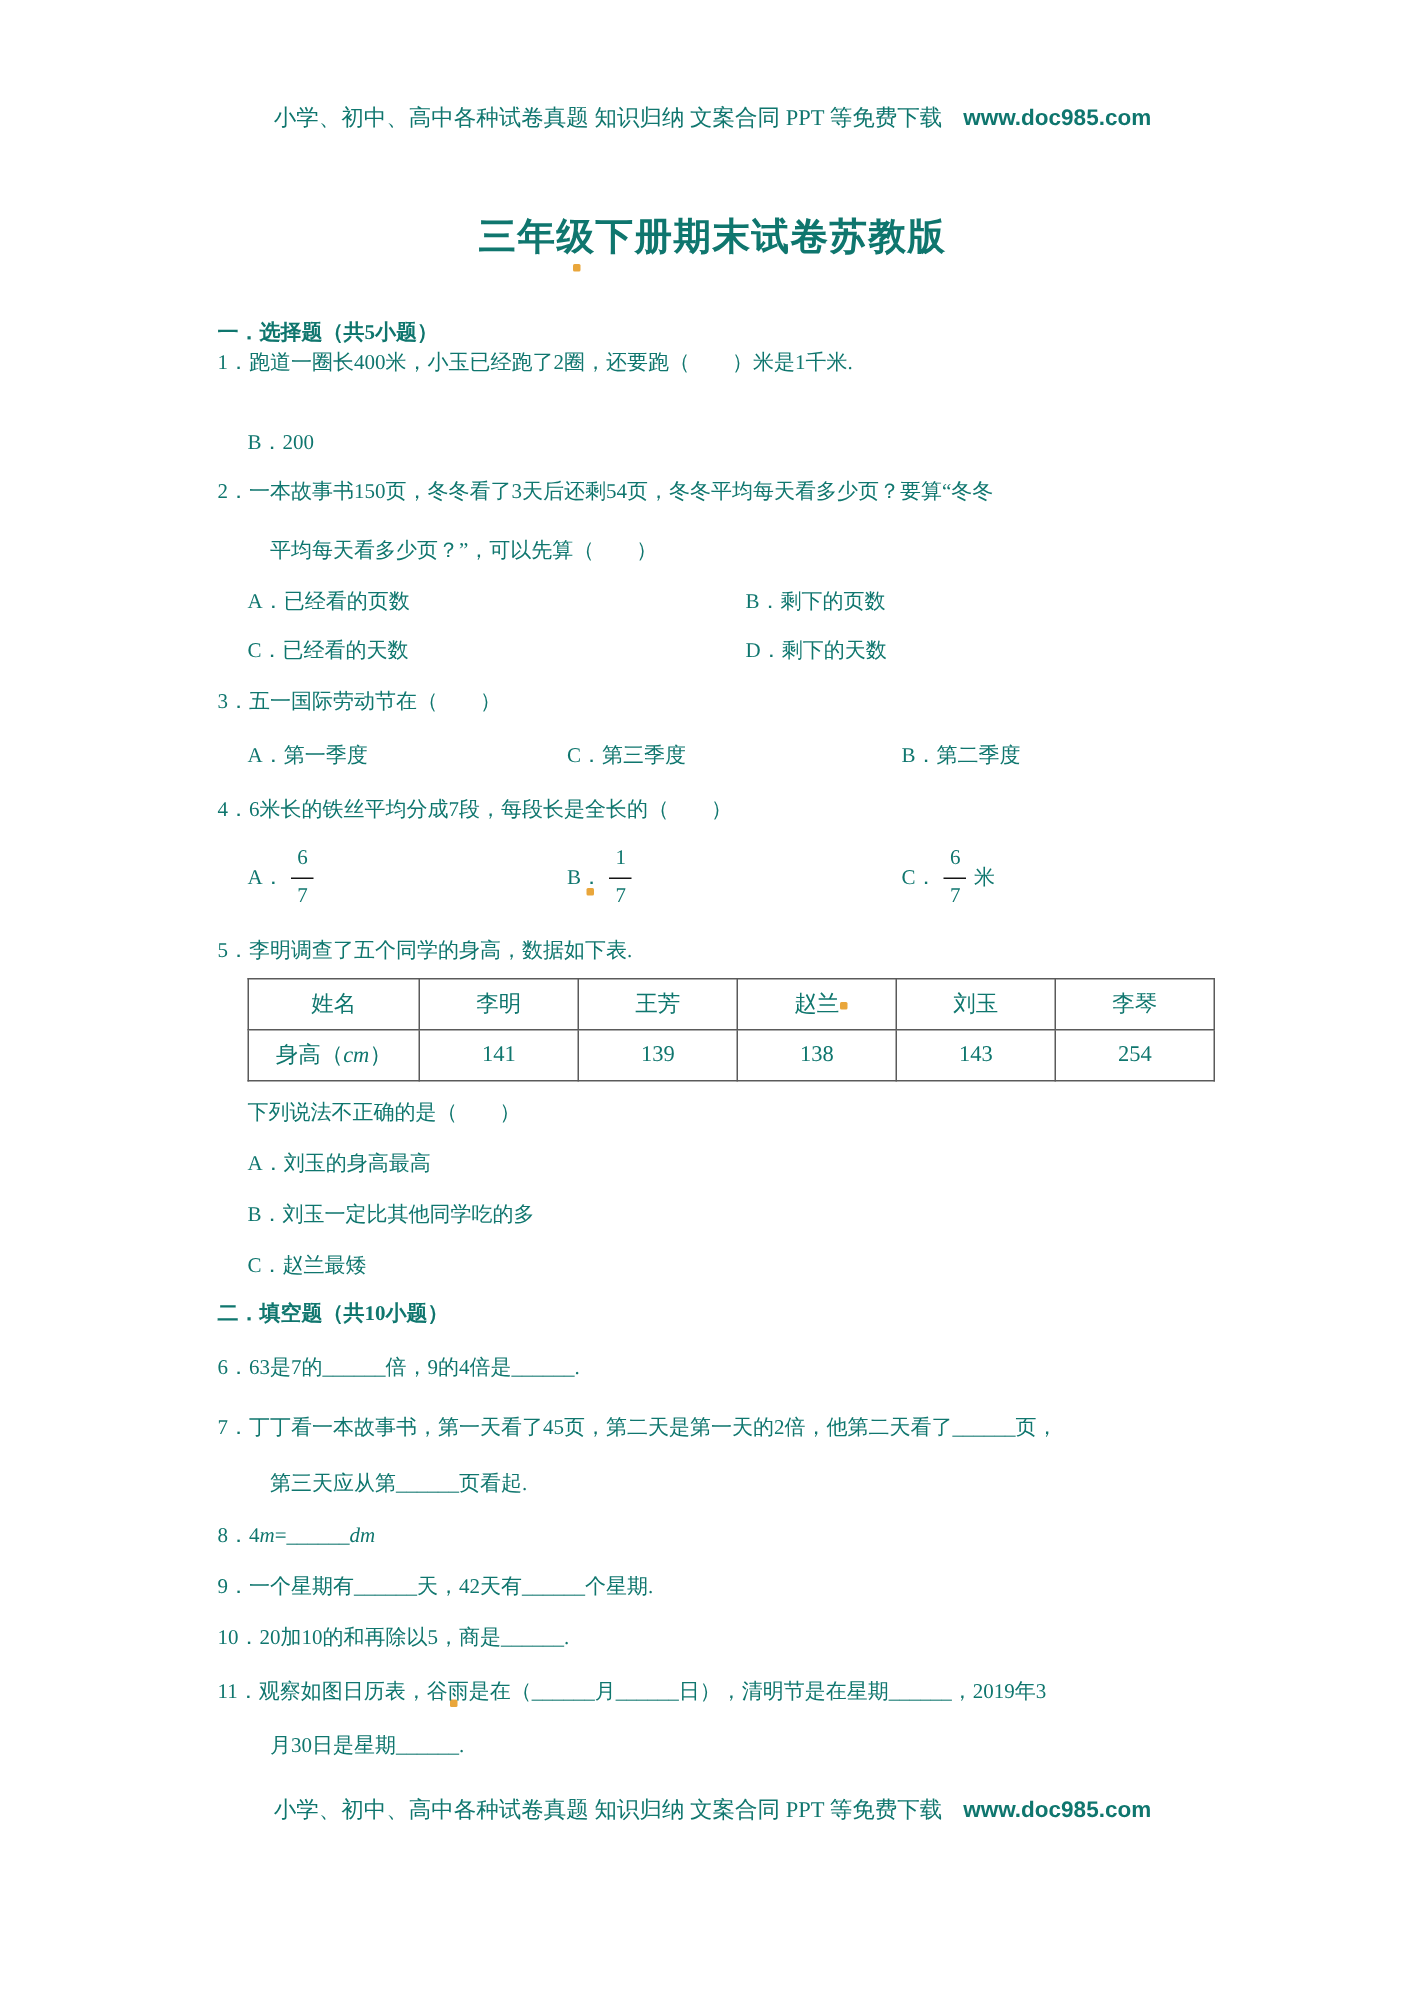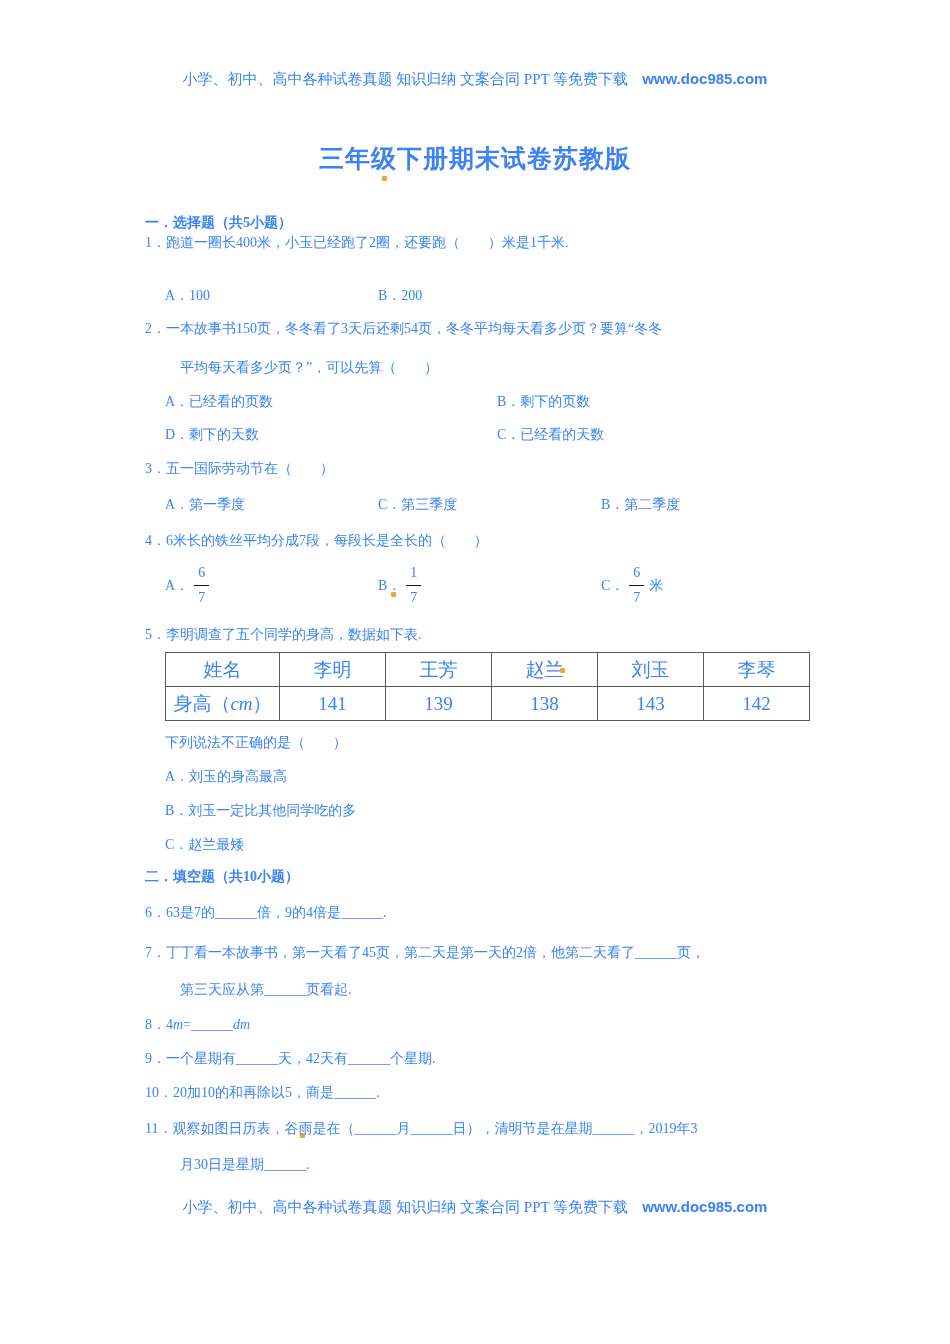--- a/index.html
+++ b/index.html
@@ -3,37 +3,37 @@
 <meta charset="utf-8">
 <title>三年级下册期末试卷苏教版</title>
 <style>
   * { margin:0; padding:0; box-sizing:border-box; }
   html,body { background:#ffffff; }
   .page {
     position:relative;
     width:950px; height:1344px;
     background:#ffffff;
     font-family:"Liberation Serif","DejaVu Serif",serif;
-    color:#3b82f6;
+    color:#0f766e;
     overflow:hidden;
   }
   .abs { position:absolute; white-space:nowrap; font-size:14px; line-height:26px; }
   .center-line { left:0; width:100%; text-align:center; }
   .small { font-size:15px; }
   .url { font-family:"Liberation Sans","DejaVu Sans",sans-serif; font-weight:600; margin-left:14px; font-size:15px; }
   .doc-title { font-size:25px; font-weight:bold; letter-spacing:1px; }
   .bold { font-weight:bold; }
   .q-left { left:145px; }
   .opt-left { left:165px; }
   .hang-left { left:180px; }
   .it { font-style:italic; }
   .opts3 { display:grid; grid-template-columns:213px 223px auto; width:700px; }
   .opts2 { display:grid; grid-template-columns:332px auto; grid-auto-rows:33px; width:700px; }
   .h-table { position:absolute; left:165px; top:652px; border-collapse:collapse; table-layout:fixed; }
-  .h-table td { border:1px solid #5a5a5a; text-align:center; vertical-align:middle; height:34px; font-size:19px; padding:0 2px; }
+  .h-table td { border:1px solid #5a5a5a; text-align:center; vertical-align:middle; height:34px; font-size:15px; padding:0 2px; }
   .h-table .c0 { width:114px; }
   .h-table .c  { width:106px; }
   .frac-row { display:grid; grid-template-columns:213px 223px auto; width:700px; }
   .frac-cell { display:flex; align-items:center; }
   .frac { display:inline-block; vertical-align:middle; text-align:center; margin:0 5px; }
   .frac .num { display:block; border-bottom:1.5px solid #141414; padding:0 4px 1px; line-height:22px; }
   .frac .den { display:block; padding-top:1px; line-height:22px; }
   .dot { position:absolute; width:5px; height:5px; border-radius:1px; }
 </style>
 </head>
@@ -49,31 +49,30 @@
 
   <div class="dot" style="left: 382px; top: 176px; background: rgb(233, 166, 59);"></div>
   <div class="dot" style="left: 391px; top: 592px; background: rgb(233, 166, 59);"></div>
   <div class="dot" style="left: 560px; top: 668px; background: rgb(233, 166, 59);"></div>
   <div class="dot" style="left: 300px; top: 1133px; background: rgb(233, 166, 59);"></div>
 
   <div class="abs q-left bold" style="top:210px;">一．选择题（共5小题）</div>
 
   <div class="abs q-left" style="top:230px;">1．跑道一圈长400米，小玉已经跑了2圈，还要跑（　　）米是1千米.</div>
   <div class="abs opt-left opts3" style="top:283px;">
-    <span>A．100</span>
     <span>B．200</span>
   </div>
 
   <div class="abs q-left" style="top:316px;">2．一本故事书150页，冬冬看了3天后还剩54页，冬冬平均每天看多少页？要算“冬冬</div>
   <div class="abs hang-left" style="top:355px;">平均每天看多少页？”，可以先算（　　）</div>
   <div class="abs opt-left opts2" style="top:389px;">
     <span>A．已经看的页数</span>
     <span>B．剩下的页数</span>
+    <span>C．已经看的天数</span>
     <span>D．剩下的天数</span>
-    <span>C．已经看的天数</span>
   </div>
 
   <div class="abs q-left" style="top:456px;">3．五一国际劳动节在（　　）</div>
   <div class="abs opt-left opts3" style="top:492px;">
     <span>A．第一季度</span>
     <span>C．第三季度</span>
     <span>B．第二季度</span>
   </div>
 
   <div class="abs q-left" style="top:528px;">4．6米长的铁丝平均分成7段，每段长是全长的（　　）</div>
@@ -115,21 +114,21 @@
       <td class="c">赵兰</td>
       <td class="c">刘玉</td>
       <td class="c">李琴</td>
     </tr>
     <tr>
       <td class="c0"><span>身高（</span><span class="it">cm</span><span>）</span></td>
       <td class="c">141</td>
       <td class="c">139</td>
       <td class="c">138</td>
       <td class="c">143</td>
-      <td class="c">142</td>
+      <td class="c">254</td>
     </tr>
   </tbody>
     </table>
 
   <div class="abs opt-left" style="top:730px;">下列说法不正确的是（　　）</div>
   <div class="abs opt-left" style="top:764px;">A．刘玉的身高最高</div>
   <div class="abs opt-left" style="top:798px;">B．刘玉一定比其他同学吃的多</div>
   <div class="abs opt-left" style="top:832px;">C．赵兰最矮</div>
 
   <div class="abs q-left bold" style="top:864px;">二．填空题（共10小题）</div>

